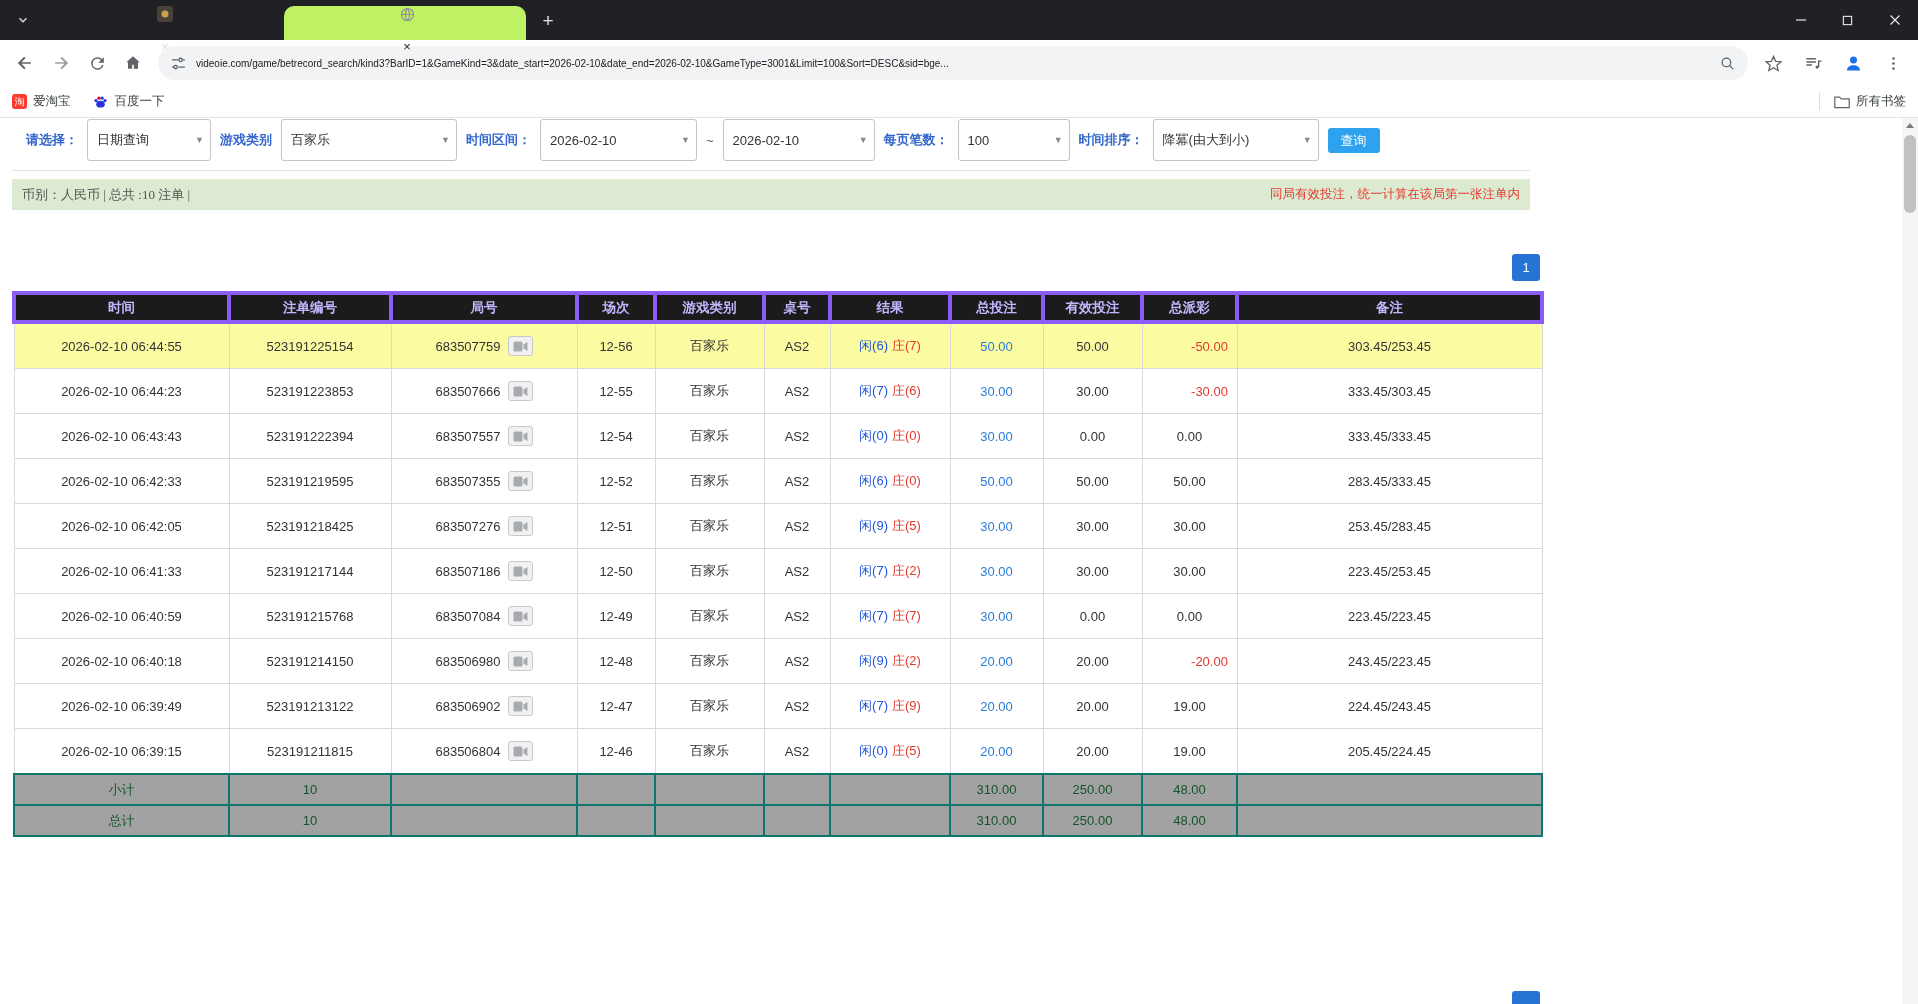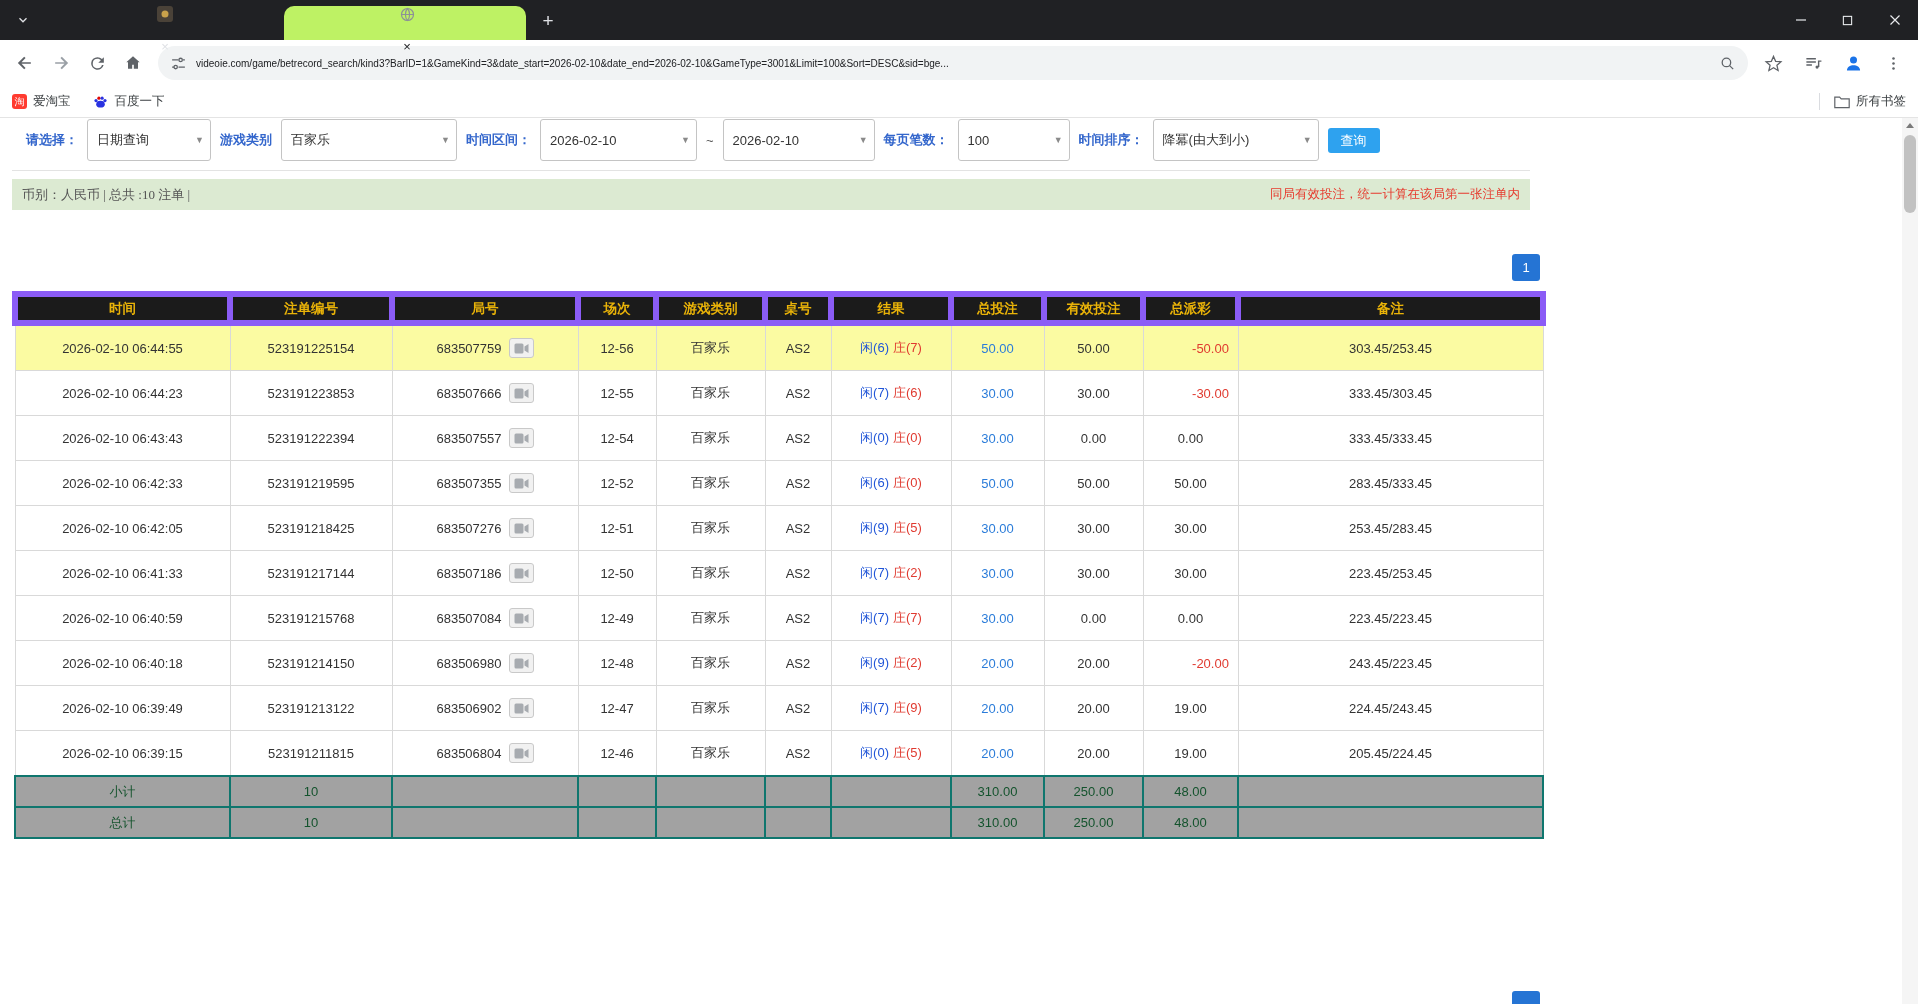--- a/index.html
+++ b/index.html
@@ -62,22 +62,22 @@
     font-size:13px; color:#555;font-family:Liberation Serif, serif; }
   .summary-right { color:var(--summary-warning-red,#e63b2e); font-size:12.5px; }
 
   .pager { width:1528px; display:flex; justify-content:flex-end; margin-top:44px; }
   .page-btn { min-width:28px; height:27px; background:var(--pager-blue,#2574d4); color:#fff;
     display:flex; align-items:center; justify-content:center; font-size:13px;
     border-radius:3px; cursor:pointer; }
 
   table.bet { width:1528px; margin-top:10px; border-collapse:collapse; table-layout:fixed;
     font-size:13px; color:#333; }
-  .bet th { background:var(--table-header-bg,#1b1b1b); color:#eab308; height:29px; font-weight:bold;
-    border:6px solid #8b5cf6; font-size:13.5px; }
+  .bet th { background:var(--table-header-bg,#1b1b1b); color:#c4b5fd; height:29px; font-weight:bold;
+    border:4px solid #8b5cf6; font-size:13.5px; }
   .bet td { height:44px; text-align:center; border:1px solid #d9d9d9; background:#fff;
     overflow:hidden; white-space:nowrap; }
   .bet tr.hl td { background:var(--highlight-row,#fbfba2); }
   .bet td.blue { color:var(--link-blue,#2b7cd9); }
   .bet td.neg { color:var(--negative-red,#e03a30);padding-left:40px; }
   .res-p { color:var(--player-blue,#2156d8); }
   .res-b { color:var(--banker-red,#e03a30); margin-left:4px; }
   .bet tr.foot td { background:var(--table-footer-bg,#a2a2a2); color:#14532d; height:31px;
     border:2px solid #0f766e; }
   .round-cell { display:flex; align-items:center; justify-content:center; gap:7px; height:44px;

